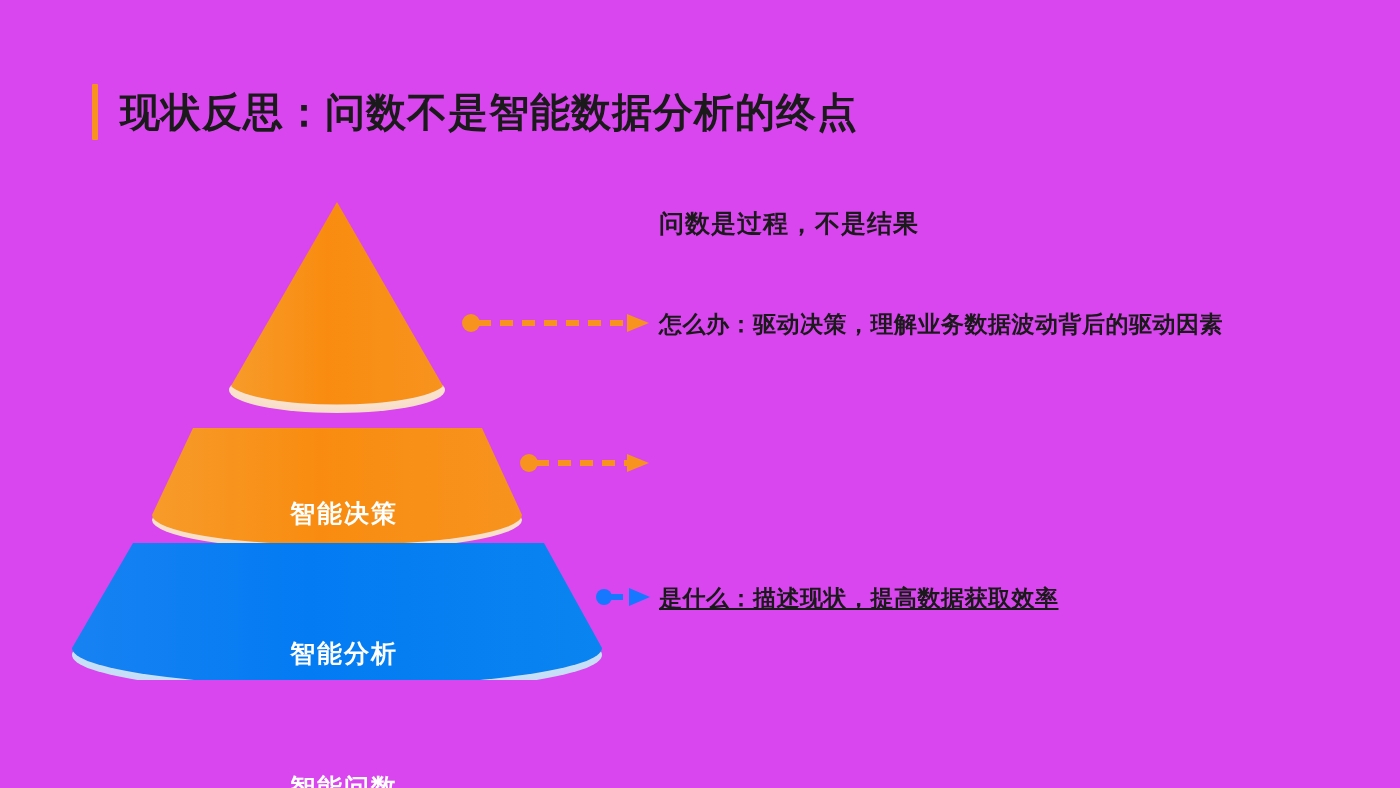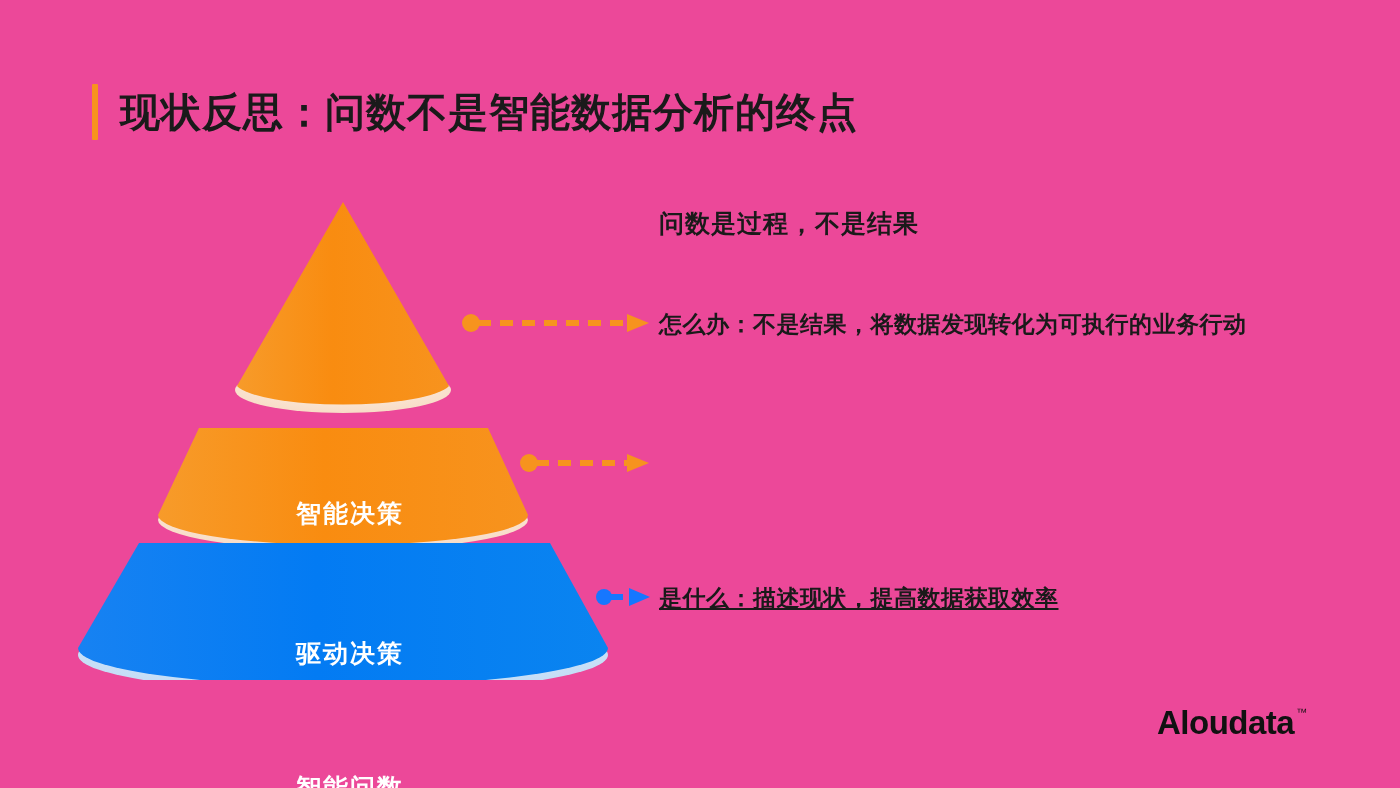--- a/index.html
+++ b/index.html
@@ -7,21 +7,21 @@
     padding: 0;
     background: #ffffff;
   }
   body {
     font-family: "Liberation Sans", "DejaVu Sans", sans-serif;
   }
   #slide {
     position: relative;
     width: 1400px;
     height: 788px;
-    background: #ec4899;
+    background: #d946ef;
     overflow: hidden;
   }
 
   
   .title-row {
     position: absolute;
     left: 92px;
     top: 84px;
     display: flex;
     align-items: center;
@@ -38,21 +38,21 @@
     font-weight: bold;
     color: #1a1a1a;
     letter-spacing: 1px;
     line-height: 1;
     white-space: nowrap;
   }
 
   
   .pyramid {
     position: absolute;
-    left: 60px;
+    left: 54px;
     top: 190px;
     width: 580px;
     height: 490px;
   }
   .pyramid svg { display: block; }
 
   .tier-label {
     position: absolute;
     color: #ffffff;
     font-size: 25px;
@@ -162,50 +162,46 @@
       <ellipse cx="283" cy="330" rx="185" ry="30" fill="url(#baseOrange)"></ellipse>
 
       <path d="M 139 238 L 428 238 L 468 325 A 185 30 0 0 1 98 325 Z" fill="url(#gradOrange)"></path>
 
       <ellipse cx="283" cy="465" rx="265" ry="38" fill="url(#baseBlue)"></ellipse>
 
       <path d="M 79 353 L 490 353 L 548 458 A 265 38 0 0 1 18 458 Z" fill="url(#gradBlue)"></path>
     </svg>
 
     <div class="tier-label" id="label-top">智能决策</div>
-    <div class="tier-label" id="label-mid">驱动决策</div>
+    <div class="tier-label" id="label-mid">智能分析</div>
     <div class="tier-label" id="label-bottom">智能问数</div>
   </div>
 
   <div class="kicker">问数是过程，不是结果</div>
 
   <div class="arrow" id="arrow-row-0">
     <svg width="190" height="22" viewBox="0 0 190 22">
       <circle cx="9" cy="11" r="9" fill="#F7931E"></circle>
       <line x1="16" y1="11" x2="168" y2="11" stroke="#F7931E" stroke-width="6" stroke-dasharray="13 9"></line>
       <polygon points="165,2 187,11 165,20" fill="#F7931E"></polygon>
     </svg>
   </div>
-  <div class="row-text" id="text-row-0">怎么办：不是结果，将数据发现转化为可执行的业务行动</div>
+  <div class="row-text" id="text-row-0">怎么办：驱动决策，理解业务数据波动背后的驱动因素</div>
 
   <div class="arrow" id="arrow-row-1">
     <svg width="132" height="22" viewBox="0 0 132 22">
       <circle cx="9" cy="11" r="9" fill="#F7931E"></circle>
       <line x1="16" y1="11" x2="110" y2="11" stroke="#F7931E" stroke-width="6" stroke-dasharray="13 9"></line>
       <polygon points="107,2 129,11 107,20" fill="#F7931E"></polygon>
     </svg>
   </div>
 
   <div class="arrow" id="arrow-row-2">
     <svg width="56" height="22" viewBox="0 0 56 22">
       <circle cx="8" cy="11" r="8" fill="#1677FF"></circle>
       <line x1="15" y1="11" x2="34" y2="11" stroke="#1677FF" stroke-width="6" stroke-dasharray="12 7"></line>
       <polygon points="33,2 54,11 33,20" fill="#1677FF"></polygon>
     </svg>
   </div>
   <div class="row-text" id="text-row-2">是什么：描述现状，提高数据获取效率</div>
 
-  <div class="logo">
-    <span class="logo-word">Aloudata</span>
-    <span class="logo-tm">™</span>
-  </div>
 
 </div>
 
 </body></html>

